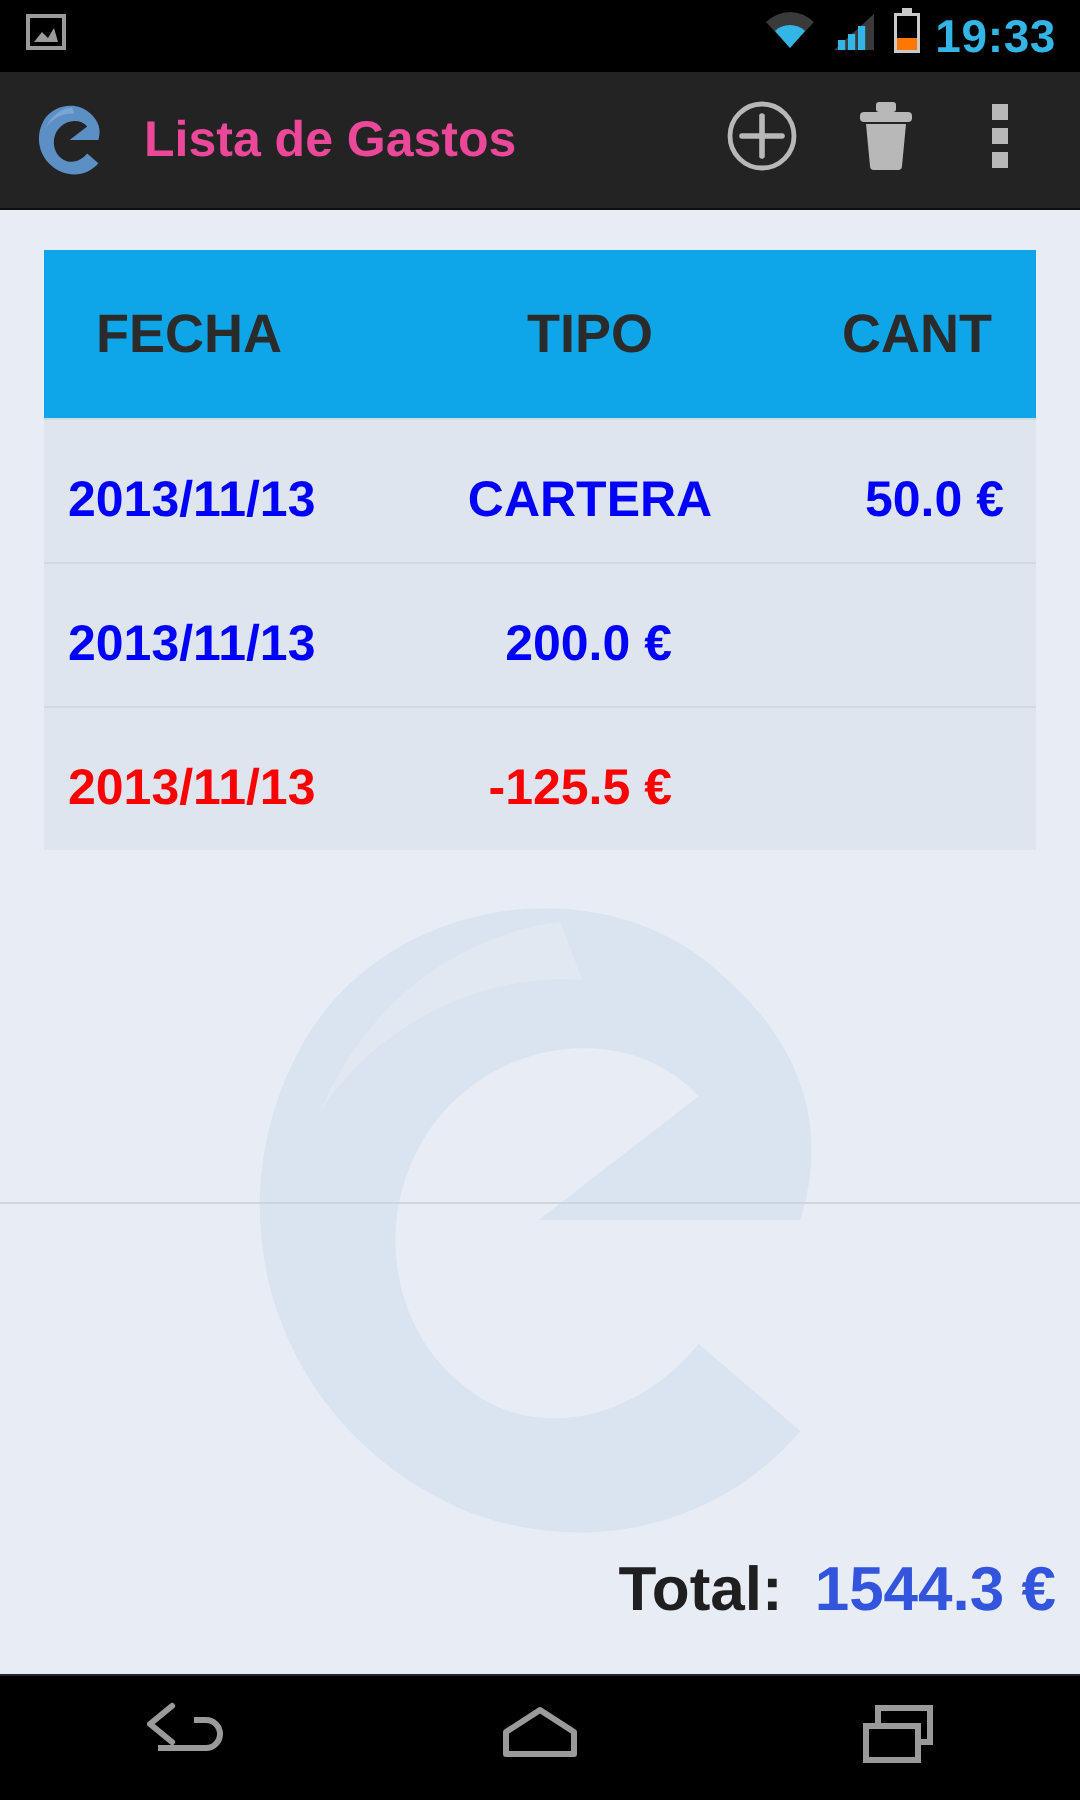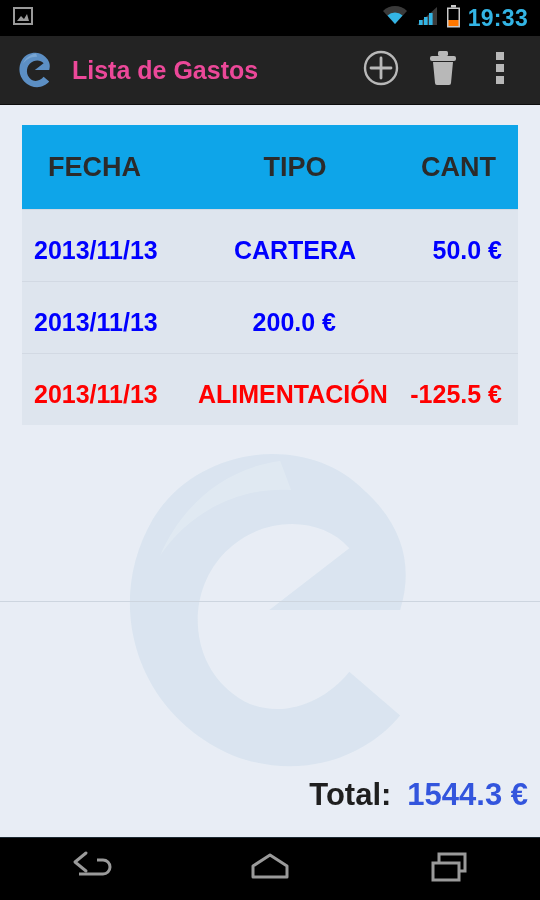--- a/index.html
+++ b/index.html
@@ -203,21 +203,20 @@
         <span class="tcell c-cant">50.0 €</span>
       </div>
 
       <div class="trow tbody-row blue">
         <span class="tcell c-fecha">2013/11/13</span>
         <span class="tcell c-cant">200.0 €</span>
       </div>
 
       <div class="trow tbody-row red">
         <span class="tcell c-fecha">2013/11/13</span>
-        <span class="tcell c-tipo">ALIMENTACIÓN</span>
         <span class="tcell c-cant">-125.5 €</span>
       </div>
 
     </div>
 
     <div class="total-bar">
       <span class="total-label">Total:</span>
       <span class="total-value">1544.3 €</span>
     </div>
   </div>

